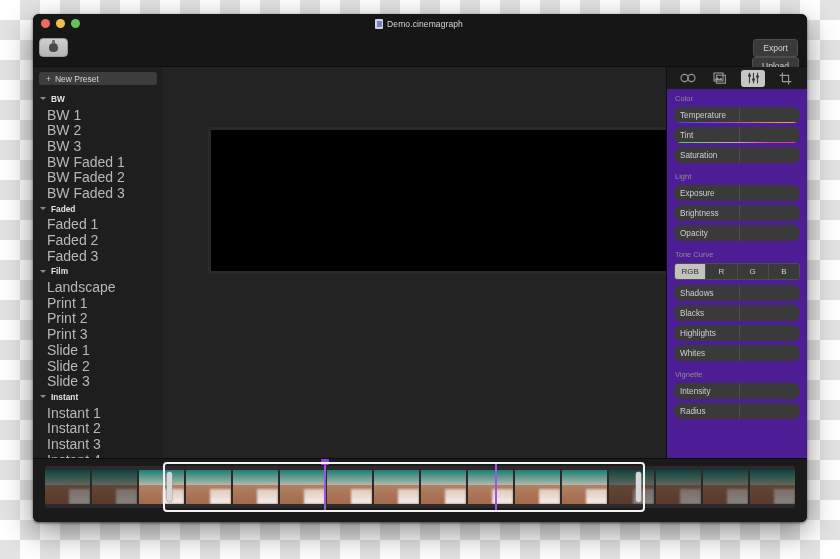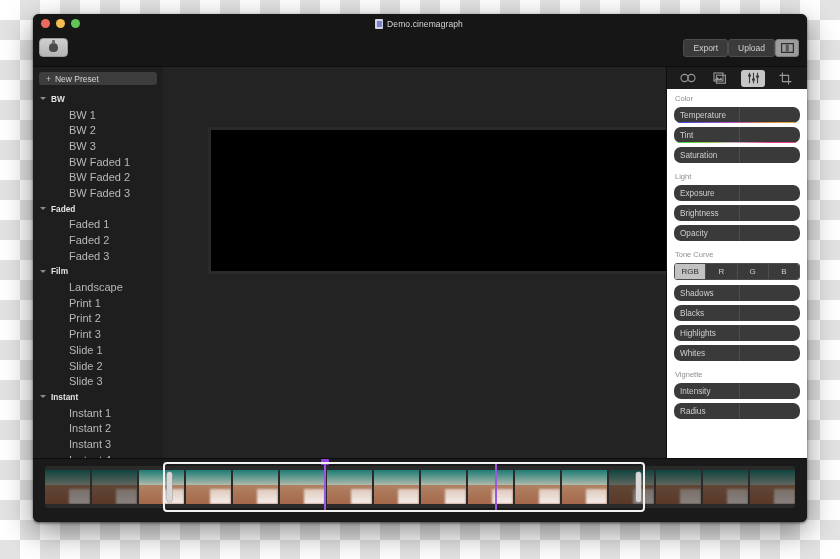--- a/index.html
+++ b/index.html
@@ -40,21 +40,21 @@
 
   
   .toolbar{position:relative;height:33px;background:#161616;border-bottom:1px solid #0d0d0d;}
   .brush-tool{
     position:absolute;left:6px;top:5px;width:27px;height:17px;border-radius:4px;
     background:linear-gradient(#cfcfcf,#b4b4b4);border:1px solid #9a9a9a;
     display:flex;align-items:center;justify-content:center;
   }
   .brush-glyph{width:9px;height:9px;border-radius:50% 50% 45% 45%;background:#4a4a4a;position:relative;}
   .brush-glyph::before{content:"";position:absolute;left:3px;top:-3px;width:3px;height:4px;background:#6e6e6e;border-radius:1px;}
-  .tb-right{position:absolute;right:8px;top:6px;display:flex;align-items:center;gap:0;}
+  .tb-right{position:absolute;right:8px;top:6px;display:flex;align-items:center;gap:0;flex-direction:column;}
   .tb-btn{
     height:16px;padding:0 9px;border-radius:3px;background:#3a3a3a;border:1px solid #4d4d4d;
     color:#d2d2d2;font-size:8.5px;display:flex;align-items:center;justify-content:center;
   }
   .panel-toggle{
     width:22px;height:16px;border-radius:3px;background:#9c9c9c;border:1px solid #7e7e7e;
     display:flex;align-items:center;justify-content:center;
   }
   .panel-toggle svg{display:block;}
 
@@ -89,21 +89,21 @@
     margin:5px 6px 6px 6px;height:13px;border-radius:3px;background:#3d3d3d;
     color:#d6d6d6;font-size:8.5px;display:flex;align-items:center;padding-left:7px;
   }
   .new-preset .plus{margin-right:4px;color:#cfcfcf;}
   .grp{display:flex;align-items:center;height:15.7px;padding-left:7px;}
   .tri{
     width:0;height:0;border-left:3.2px solid transparent;border-right:3.2px solid transparent;
     border-top:3.8px solid #8b8b8b;margin-right:5px;
   }
   .grp-label{font-size:8.3px;color:#e3e3e3;font-weight:bold;}
-  .item{height:15.7px;display:flex;align-items:center;padding-left:36px;font-size:11px;color:#b8b8b8;}
+  .item{height:15.7px;display:flex;align-items:center;padding-left:14px;font-size:14px;color:#b8b8b8;}
 
   
   .canvas{position:absolute;left:130px;top:0;right:140px;height:391px;background:#232323;}
   .photo-shell{
     position:absolute;left:45px;top:60px;width:485px;height:147px;
   }
   .photo-frame{
     position:absolute;left:0;top:0;width:100%;height:100%;
     border:3px solid #2a2a2a;box-sizing:border-box;background:#000;
   }
@@ -152,21 +152,21 @@
   }
   .fp{position:absolute;width:2.4px;height:1.6px;border-radius:50%;background:rgba(70,38,26,.55);}
   .person{
     position:absolute;left:13.5%;top:56.5%;width:2px;height:11px;background:#241712;border-radius:1px;
   }
   .person::before{content:"";position:absolute;left:-2.6px;top:-1px;width:7px;height:2px;background:#241712;border-radius:1px;transform:rotate(-22deg);}
   .dog{position:absolute;left:8.6%;top:62.5%;width:5px;height:3.6px;background:#2b1c15;border-radius:2px;}
   .leash{position:absolute;left:10.6%;top:60%;width:9px;height:1px;background:rgba(40,26,20,.75);transform:rotate(12deg);}
 
   
-  .rpanel{position:absolute;right:0;top:0;width:140px;height:391px;background:#ffffff;border-left:1px solid #0e0e0e;}
+  .rpanel{position:absolute;right:0;top:0;width:140px;height:391px;background:#4c1d95;border-left:1px solid #0e0e0e;}
   .rtabs{height:22px;display:flex;align-items:center;justify-content:space-around;padding:0 5px;background:#1c1c1c;}
   .rtab{width:24px;height:17px;border-radius:3px;display:flex;align-items:center;justify-content:center;}
   .rtab.on{background:#c6c6c6;}
   .rtab svg{display:block;}
   .sec-label{font-size:7.5px;color:#8e8e8e;padding:5px 0 4px 8px;}
   .row{
     margin:0 7px 4px 7px;height:16px;border-radius:7px;background:#3a3a3a;display:flex;overflow:hidden;position:relative;
   }
   .row .lab{
     width:52%;display:flex;align-items:center;padding-left:6px;font-size:8.2px;color:#cfcfcf;

